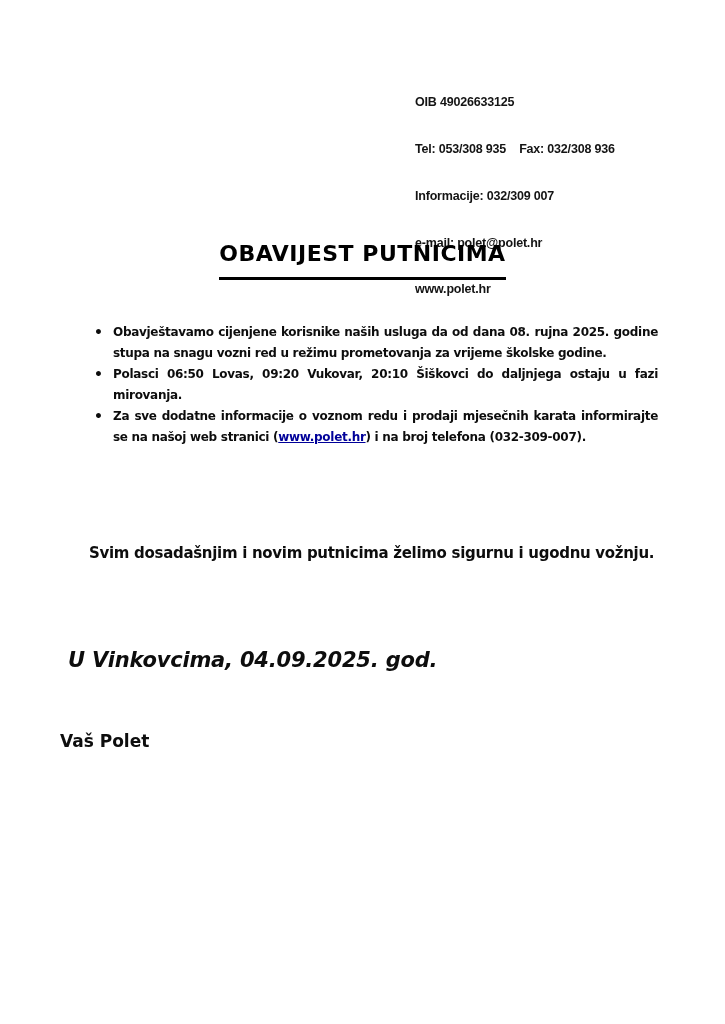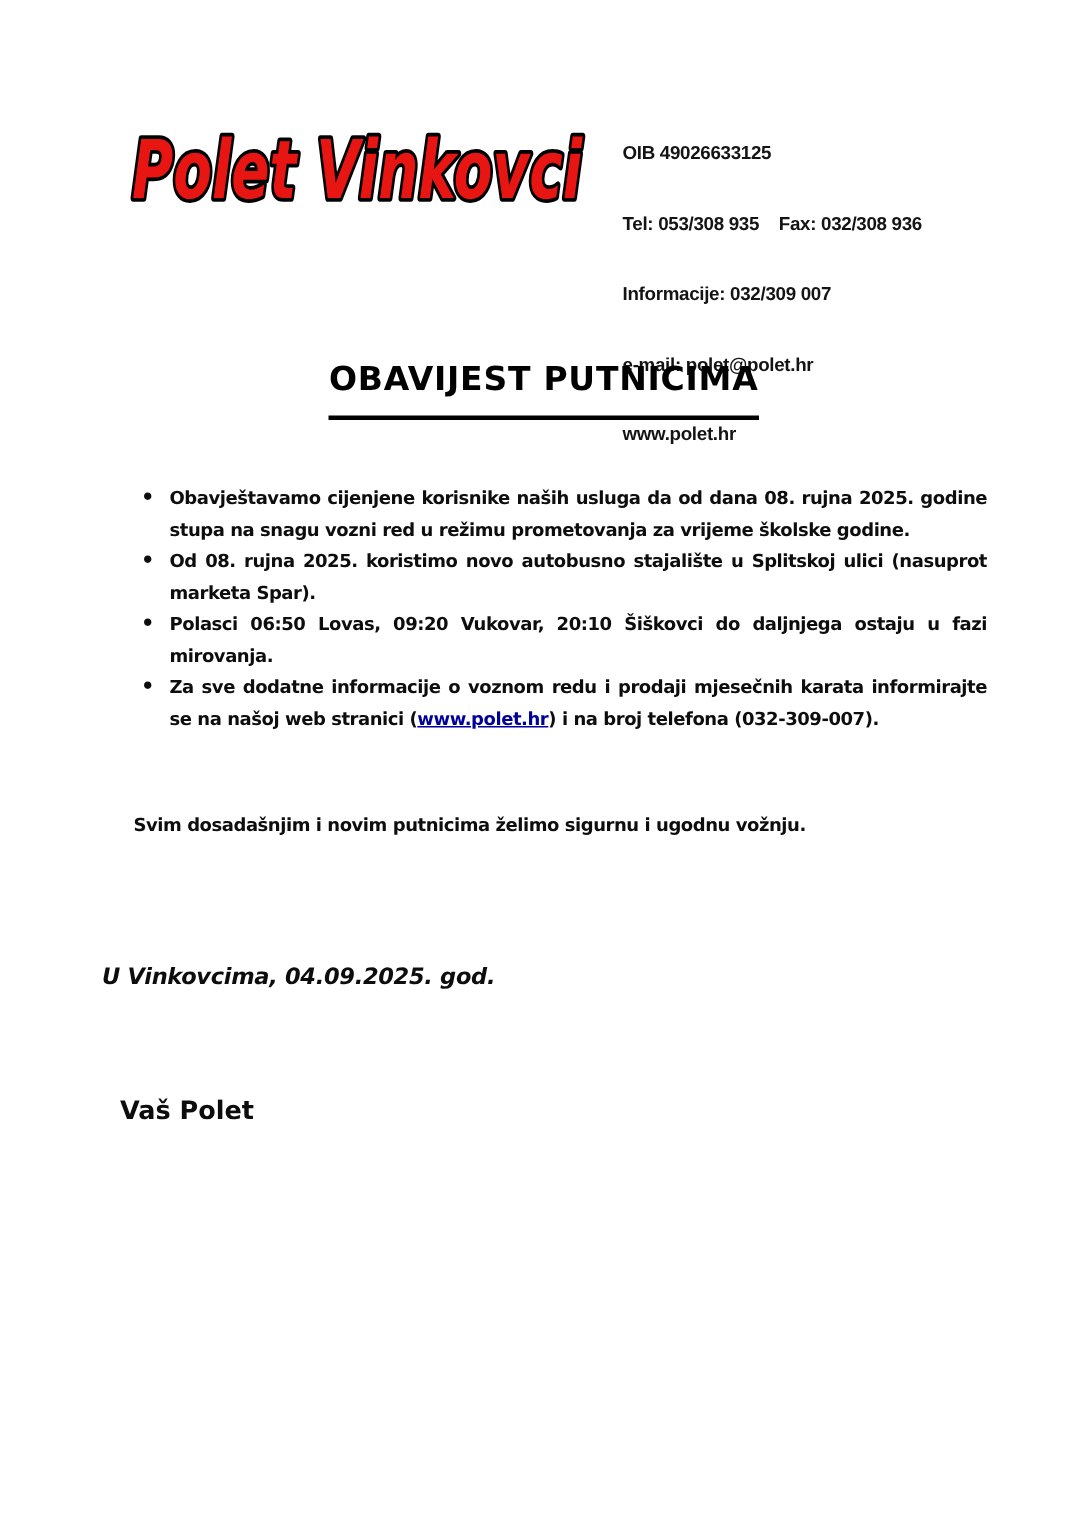--- a/index.html
+++ b/index.html
@@ -90,74 +90,66 @@
     text-decoration: underline;
     cursor: pointer;
   }
 
   
   .closing-par {
     position: absolute;
     left: 89px;
     top: 528px;
     width: 568px;
-    font-size: 12px;
+    font-size: 15px;
     font-weight: bold;
     line-height: 21px;
     letter-spacing: -0.3px;
     text-align: justify;
   }
   .dateline {
     position: absolute;
     left: 68px;
     top: 627px;
-    font-size: 15px;
+    font-size: 21px;
     font-weight: bold;
     font-style: italic;
     letter-spacing: -0.2px;
   }
   .signature {
     position: absolute;
-    left: 80px;
+    left: 60px;
     top: 714px;
     font-size: 17px;
     font-weight: bold;
   }
 </style>
 </head>
 <body>
 
 <div class="page">
 
-  <div class="logo-wrap">
-    <svg width="312" height="84" viewBox="0 0 312 84">
-      <text x="4" y="62" font-family="'DejaVu Sans', sans-serif" font-size="54" font-weight="bold" font-style="italic" stroke="#000000" stroke-width="5" stroke-linejoin="round" paint-order="stroke" lengthAdjust="spacingAndGlyphs" textLength="300" fill="#e81613">Polet Vinkovci</text>
-    </svg>
-  </div>
 
   <div class="contact-block">
     <span class="contact-line">OIB 49026633125</span>
     <span class="contact-line">Tel: 053/308 935    Fax: 032/308 936</span>
     <span class="contact-line">Informacije: 032/309 007</span>
     <span class="contact-line">e-mail: polet@polet.hr</span>
     <span class="contact-line">www.polet.hr</span>
   </div>
 
   <div class="title-row">
     <span class="title-text">OBAVIJEST PUTNICIMA</span>
   </div>
 
   <ul class="notice-list">
     <li>
       <span>Obavještavamo cijenjene korisnike naših usluga da od dana 08. rujna 2025. godine stupa na snagu vozni red u režimu prometovanja za vrijeme školske godine.</span>
     </li>
     <li>
-      <span>Od 08. rujna 2025. koristimo novo autobusno stajalište u Splitskoj ulici (nasuprot marketa Spar).</span>
-    </li>
-    <li>
       <span>Polasci 06:50 Lovas, 09:20 Vukovar, 20:10 Šiškovci do daljnjega ostaju u fazi mirovanja.</span>
     </li>
     <li>
       <span>Za sve dodatne informacije o voznom redu i prodaji mjesečnih karata informirajte se na našoj web stranici (</span><a class="weblink">www.polet.hr</a><span>) i na broj telefona (032-309-007).</span>
     </li>
   </ul>
 
   <p class="closing-par">Svim dosadašnjim i novim putnicima želimo sigurnu i ugodnu vožnju.</p>
 
   <p class="dateline">U Vinkovcima, 04.09.2025. god.</p>

